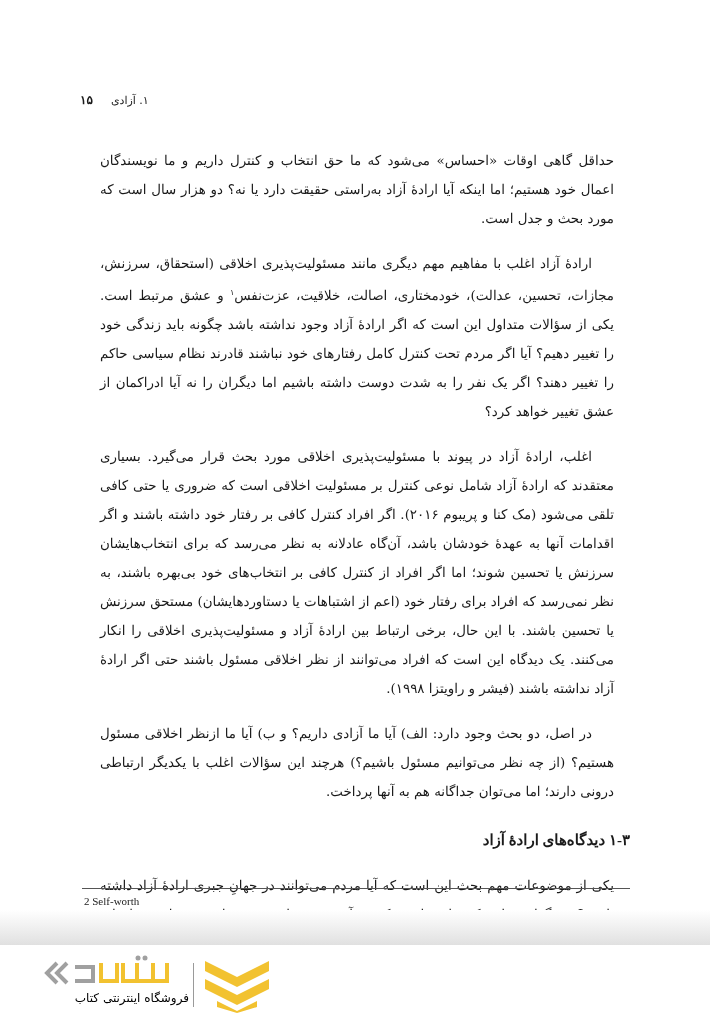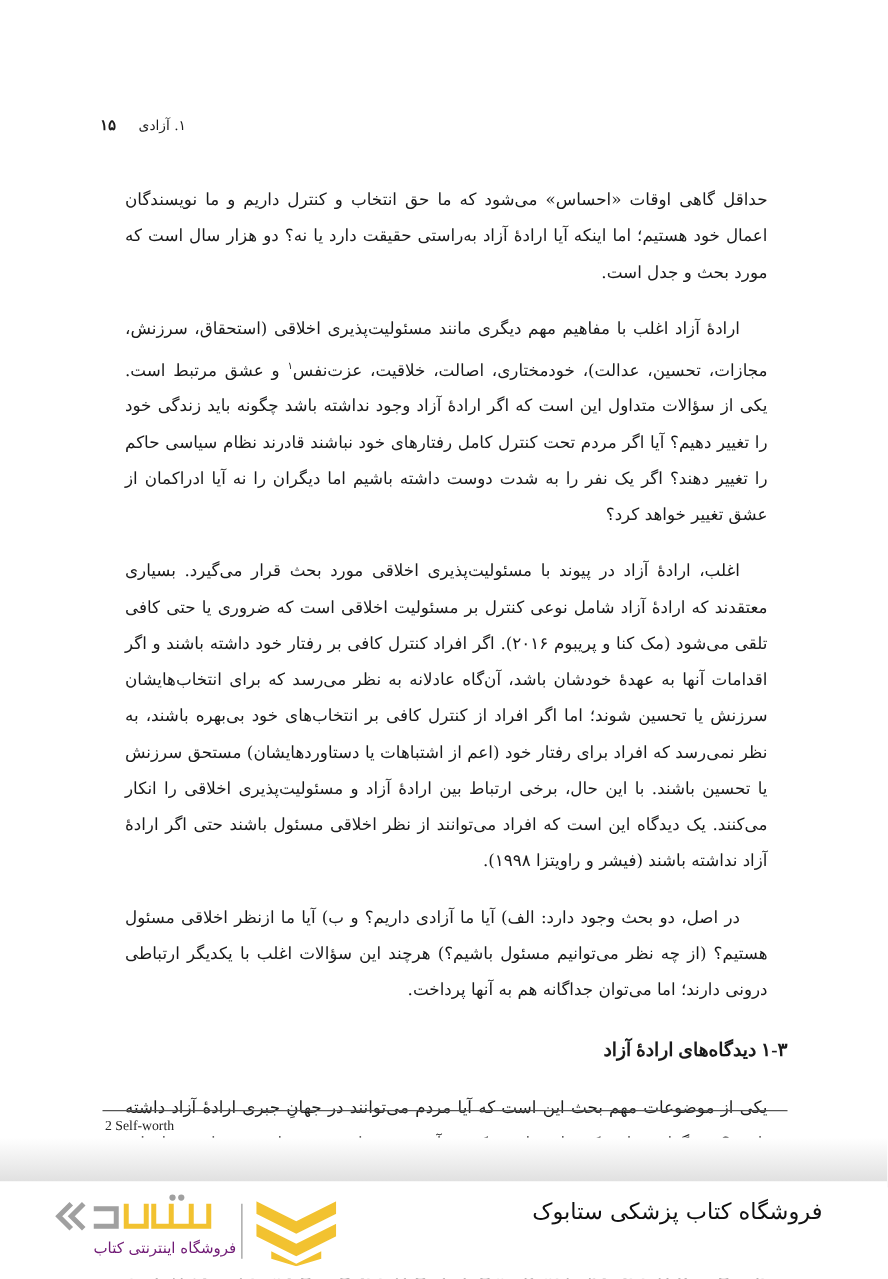--- a/index.html
+++ b/index.html
@@ -55,21 +55,21 @@
   }
   .logo-chevrons { position: absolute; left: 170px; top: 2px; }
   .logo-divider {
     position: absolute; left: 158px; top: 8px; width: 1px; height: 44px; background: #9a9a9a;
   }
   .logo-word {
     position: absolute; left: 0px; top: 0px; width: 150px; height: 36px;
   }
   .logo-tag {
     position: absolute; left: 14px; top: 36px; width: 140px; text-align: right;
-    direction: rtl; font-family: "DejaVu Sans", sans-serif; font-size: 12px; color: #701a75;
+    direction: rtl; font-family: "DejaVu Sans", sans-serif; font-size: 12px; color: #000000;
   }
   .store-name {
     position: absolute; right: 52px; top: 14px; direction: rtl;
     font-family: "DejaVu Sans", sans-serif; font-size: 18px; color: #111;
   }
   .store-url {
     position: absolute; right: 48px; top: 44px;
     font-family: "DejaVu Sans", sans-serif; font-size: 22px; letter-spacing: 7px;
     color: #111; direction: ltr;
   }
@@ -114,14 +114,13 @@
     </svg>
     <div class="logo-tag">فروشگاه اینترنتی کتاب</div>
     <div class="logo-divider"></div>
     <svg class="logo-chevrons" width="64" height="56" viewBox="0 0 64 56">
       <polygon points="0,4 32,20 64,4 64,14 32,30 0,14" fill="#f2c230"></polygon>
       <polygon points="0,22 32,38 64,22 64,32 32,48 0,32" fill="#f2c230"></polygon>
       <polygon points="12,44 32,54 52,44 52,50 32,56 12,50" fill="#f2c230"></polygon>
     </svg>
   </div>
 
-  <div class="store-name">فروشگاه کتاب پزشکی ستابوک</div>
 </div>
 
 </body></html>

